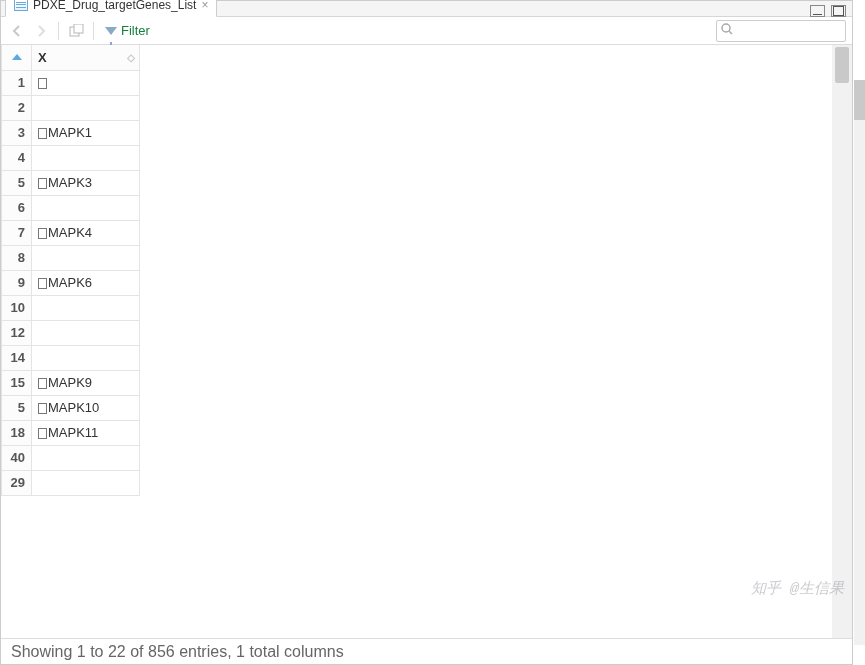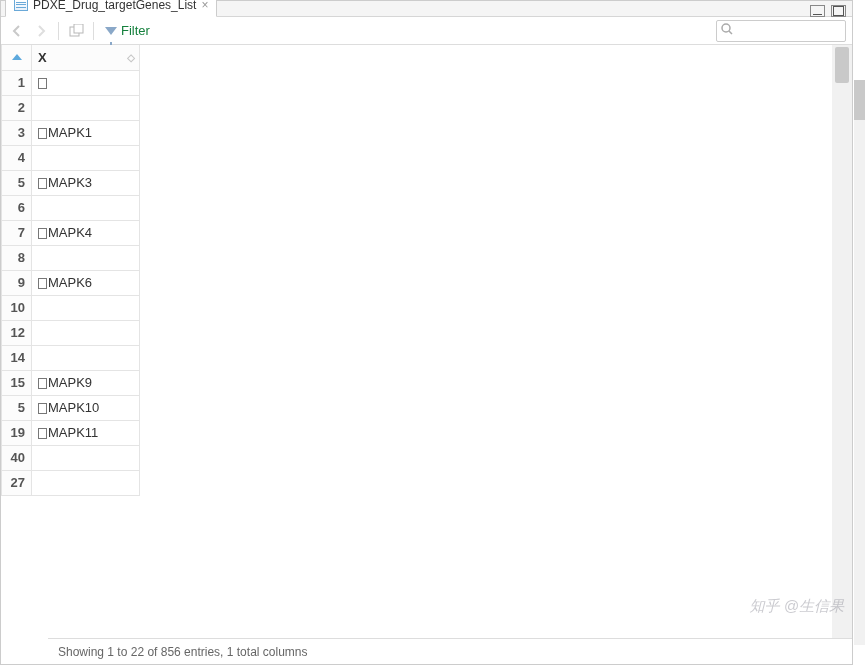--- a/index.html
+++ b/index.html
@@ -198,31 +198,31 @@
     border:1px solid #777; margin-right:1px;
     vertical-align:middle;
   }
 
   
   .statusbar {
     height: 26px;
     border-top: 1px solid #ddd;
     display:flex; align-items:center;
     padding: 0 10px;
-    font-size: 12px;
+    font-size: 16px;
     color:#666;
     background:#fff;
-    margin-left:47px;
   }
 
   .watermark {
-    position:absolute; right: 8px; bottom: 22px;
+    position:absolute; right: 8px; bottom: 40px;
     color: rgba(140,140,150,.45);
     font-size: 15px; font-style: italic;
     pointer-events:none;
+    font-family:Liberation Mono, monospace;
   }
 </style>
 </head>
 <body>
 
 <div class="root">
   <div class="mainpanel">
 
     <div class="tabbar">
       <div class="tab">
@@ -340,29 +340,29 @@
               </tr>
               <tr>
                 <td class="rownum">15</td>
                 <td><span class="tofu"></span>MAPK9</td>
               </tr>
               <tr>
                 <td class="rownum">5</td>
                 <td><span class="tofu"></span>MAPK10</td>
               </tr>
               <tr>
-                <td class="rownum">19</td>
+                <td class="rownum">18</td>
                 <td><span class="tofu"></span>MAPK11</td>
               </tr>
               <tr>
                 <td class="rownum">40</td>
                 <td></td>
               </tr>
               <tr>
-                <td class="rownum">27</td>
+                <td class="rownum">29</td>
                 <td></td>
               </tr>
             </tbody>
         </table>
       </div>
       <div class="vscroll">
         <div class="vthumb"></div>
       </div>
       <div class="watermark">知乎  @生信果</div>
     </div>

